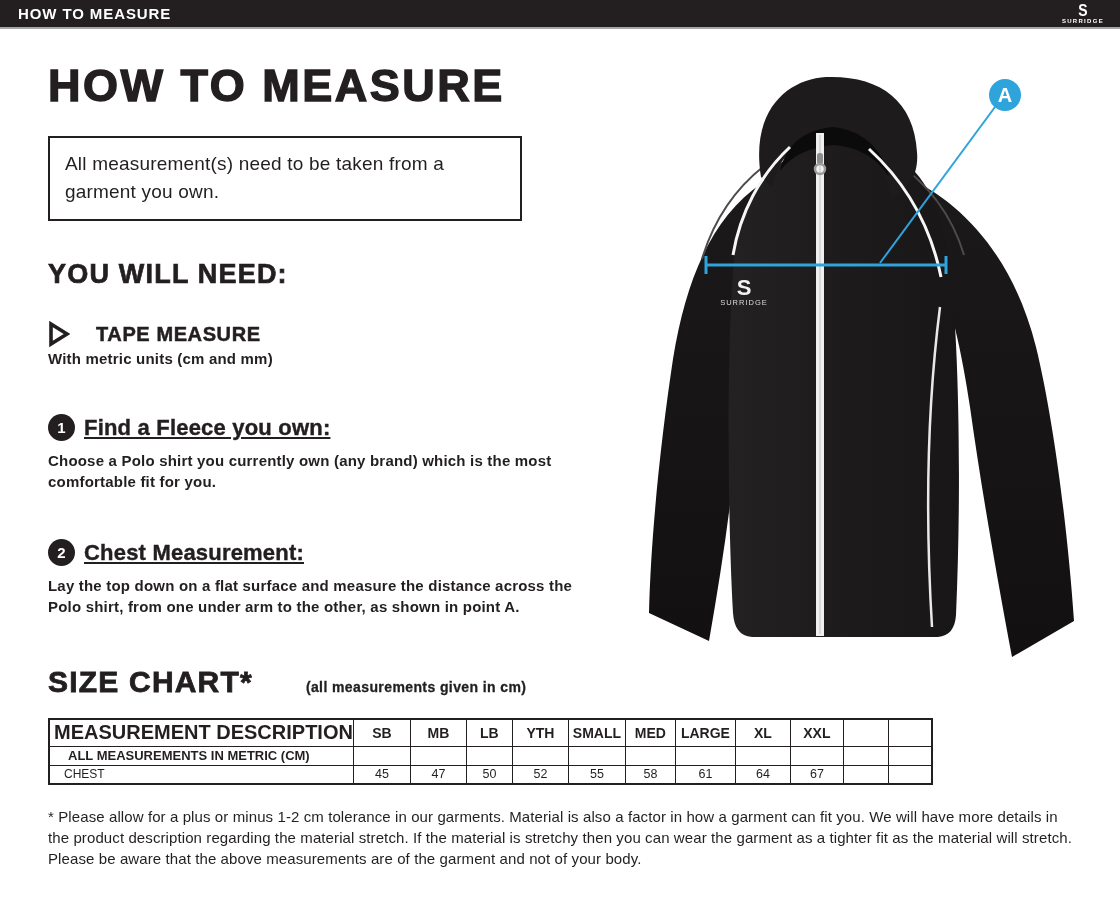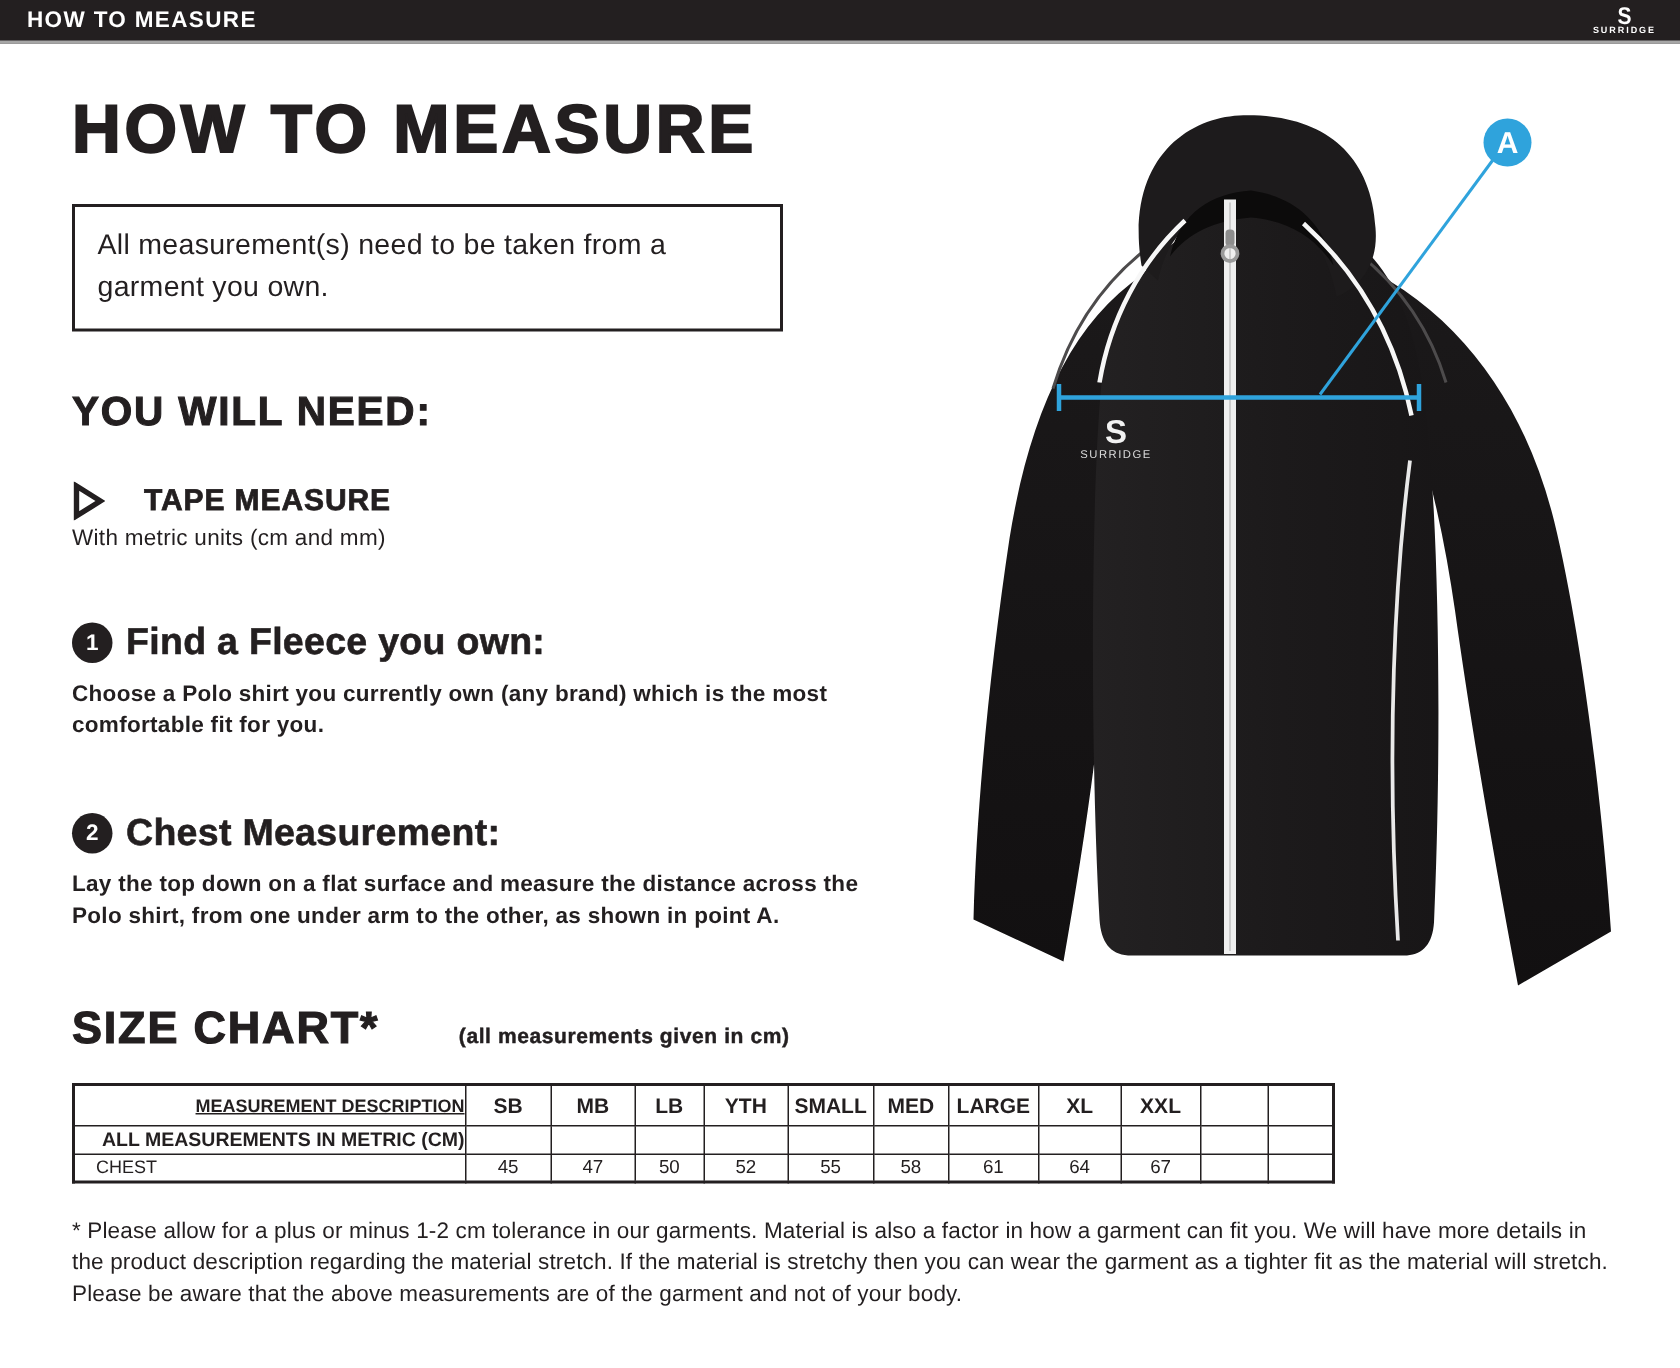--- a/index.html
+++ b/index.html
@@ -34,51 +34,51 @@
     font-size:19px; font-weight:normal; line-height:1.45; letter-spacing:0.2px;
   }
   .need-heading {
     margin:38px 0 0 48px; font-size:27px; font-weight:bold; letter-spacing:1.2px;
     -webkit-text-stroke:0.7px #231f20;
   }
   .need-item { margin:31px 0 0 48px; }
   .need-item-head { display:flex; align-items:center; gap:26px; }
   .tri-icon { width:22px; height:26px; flex:0 0 auto; }
   .need-label { font-size:20px; font-weight:bold; letter-spacing:0.6px; -webkit-text-stroke:0.5px #231f20; }
-  .need-desc { font-size:15px; font-weight:normal; margin-top:3px; letter-spacing:0.2px; }
+  .need-desc { font-size:15px; font-weight:bold; margin-top:3px; letter-spacing:0.2px; }
 
   .step { margin:47px 0 0 48px; width:560px; }
   .step-head { display:flex; align-items:center; gap:9px; }
   .step-num {
     width:27px; height:27px; border-radius:50%; background:#231f20; color:#fff;
     font-weight:bold; font-size:15px; display:flex; align-items:center; justify-content:center;
     flex:0 0 auto;
   }
-  .step-title { font-size:25px; font-weight:bold; letter-spacing:0.2px; -webkit-text-stroke:0.4px #231f20; }
+  .step-title { font-size:22px; font-weight:bold; letter-spacing:0.2px;text-decoration:underline; -webkit-text-stroke:0.4px #231f20; }
   .step-desc { margin-top:9px; font-size:15px; font-weight:bold; line-height:1.4; letter-spacing:0.2px; }
 
   .chart-heading {
     margin:48px 0 0 48px; font-size:30px; font-weight:bold; letter-spacing:1.2px;
     -webkit-text-stroke:0.8px #231f20; display:flex; align-items:baseline;gap:44px;
   }
   .chart-subheading {
     font-size:14px; font-weight:bold; letter-spacing:0.4px; margin-left:9px;
     -webkit-text-stroke:0.3px #231f20;
   }
 
   
   .size-table {
     margin:19px 0 0 48px; border-collapse:collapse; table-layout:fixed;
     border:2px solid #231f20;
   }
   .size-table th, .size-table td {
     border:1px solid #231f20; overflow:hidden; white-space:nowrap; padding:0;
   }
   .size-table thead th { height:27px; font-size:14px; font-weight:bold; text-align:center; }
-  .size-table thead th.desc-col { text-align:right; padding-left:4px; font-size:12px;text-decoration:underline; }
+  .size-table thead th.desc-col { text-align:center; padding-left:4px; font-size:20px; }
   .size-table tr.row-metric td { height:19px; font-size:13px; font-weight:bold; text-align:left; padding-left:18px; }
   .size-table tr.row-data td { height:19px; font-size:12.5px; font-weight:normal; text-align:center; }
   .size-table tr.row-data td.desc-col { text-align:left; padding-left:14px; font-size:12px; }
 
   .footnote {
     margin:21px 0 0 48px; width:1035px; font-size:15px; line-height:1.4; letter-spacing:0.1px;
   }
 
   
   .figure { position:absolute; left:640px; top:55px; width:480px; height:610px; }

